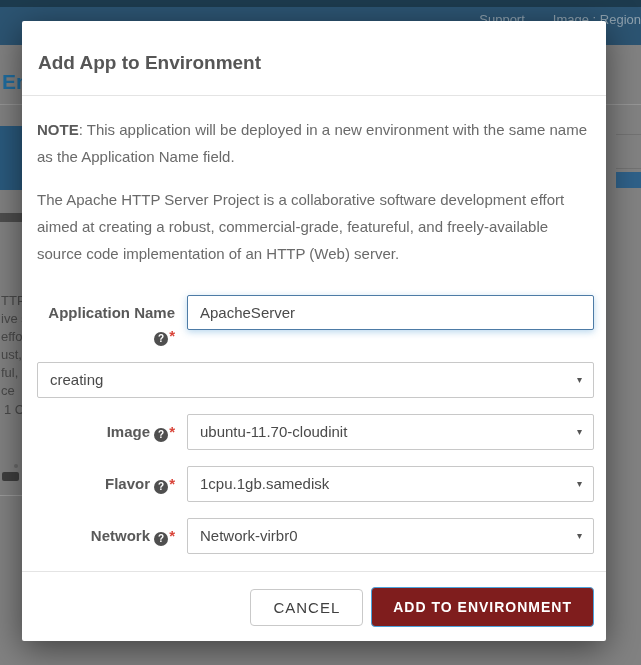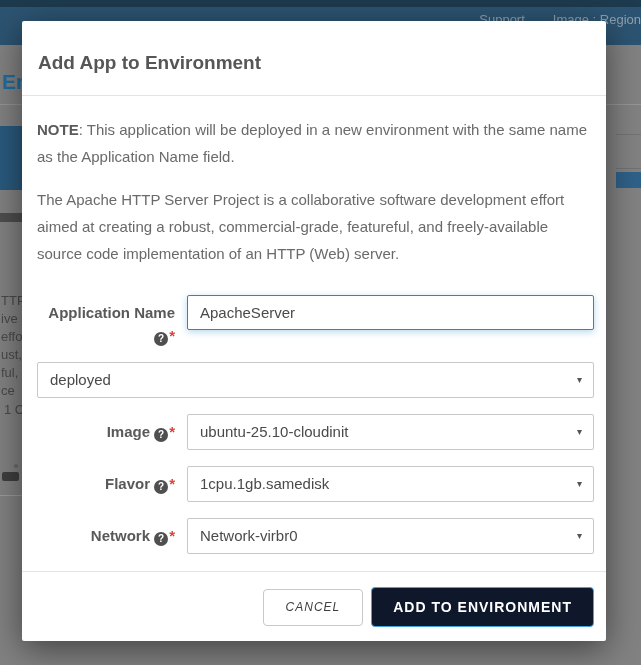--- a/index.html
+++ b/index.html
@@ -52,23 +52,23 @@
                 box-shadow:0 2px 7px rgba(96,164,216,0.45); }
   .select-box { position:relative; width:100%; height:36px; border:1px solid #c8c8c8; border-radius:2px;
                 background:#ffffff; font-size:15px; color:#4a4a4a; line-height:34px; padding:0 28px 0 12px;
                 cursor:pointer; white-space:nowrap; overflow:hidden; }
   .select-caret { position:absolute; right:11px; top:0; line-height:34px; font-size:10px; color:#555555; }
 
   .modal-footer { border-top:1px solid #e4e4e4; padding:15px 12px 14px 12px; display:flex;
                   justify-content:flex-end; align-items:center; gap:8px; }
   .btn { font-family:"Liberation Sans", sans-serif; border-radius:4px; cursor:pointer;
          letter-spacing:1px; }
-  .btn-cancel { background:#ffffff; border:1px solid #c9c9c9; color:#3f3f3f; font-size:12px;
-                height:37px; padding:0 22px;font-style:italic; }
-  .btn-primary { background:#0f172a; border:1px solid #4ba3dc; color:#ffffff; font-size:14px;
+  .btn-cancel { background:#ffffff; border:1px solid #c9c9c9; color:#3f3f3f; font-size:15px;
+                height:37px; padding:0 22px; }
+  .btn-primary { background:#7f1d1d; border:1px solid #4ba3dc; color:#ffffff; font-size:14px;
                  font-weight:bold; height:40px; padding:0 21px; }
 </style>
 </head>
 <body>
 
 <div class="scene">
 
   <div class="topbar-dark"></div>
   <div class="topbar"></div>
   <div class="topbar-links">
@@ -117,36 +117,36 @@
             </span>
           </div>
           <div class="input-cell">
             <input class="text-input" type="text" value="ApacheServer" style="">
           </div>
         </div>
 
         <div class="form-row">
           <div class="input-cell">
             <div class="select-box">
-              <span>deployed</span>
+              <span>creating</span>
               <span class="select-caret">▾</span>
             </div>
           </div>
         </div>
 
         <div class="form-row">
           <div class="label-cell">
             <span>Image</span>
             <span class="label-icons">
               <span class="qicon">?</span><span class="req">*</span>
             </span>
           </div>
           <div class="input-cell">
             <div class="select-box">
-              <span>ubuntu-25.10-cloudinit</span>
+              <span>ubuntu-11.70-cloudinit</span>
               <span class="select-caret">▾</span>
             </div>
           </div>
         </div>
 
         <div class="form-row">
           <div class="label-cell">
             <span>Flavor</span>
             <span class="label-icons">
               <span class="qicon">?</span><span class="req">*</span>

